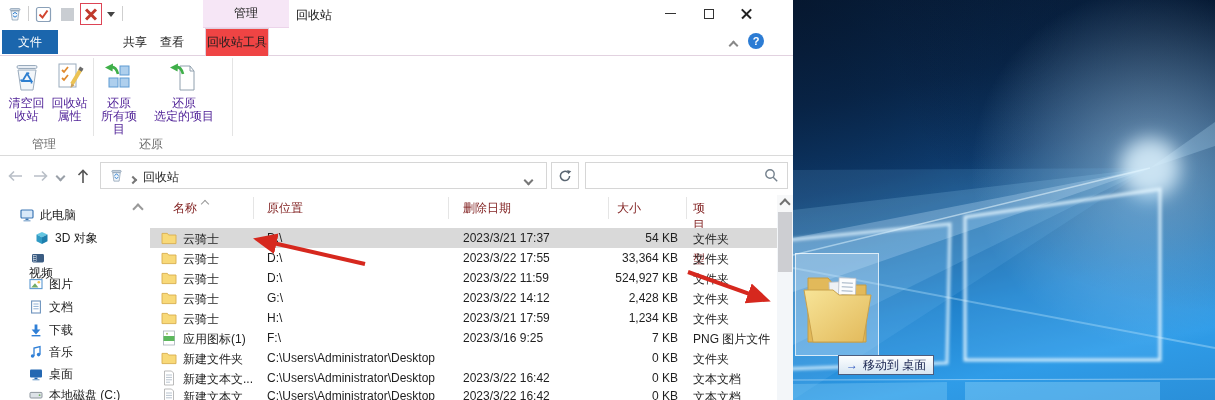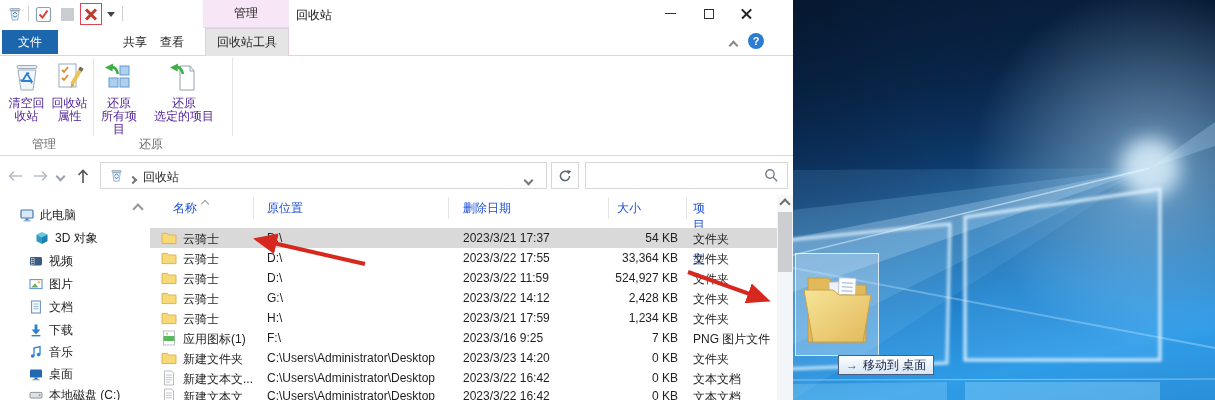--- a/index.html
+++ b/index.html
@@ -24,21 +24,21 @@
   .winbtn{position:absolute;top:2px;width:31px;height:23px;display:flex;align-items:center;justify-content:center;}
   .glyph-min{width:11px;height:1.6px;background:#333;}
   .glyph-max{width:10px;height:10px;border:1.4px solid #333;box-sizing:border-box;}
   .glyph-close{position:relative;width:13px;height:13px;}
   .glyph-close::before,.glyph-close::after{content:"";position:absolute;left:0;top:5.6px;width:13px;height:1.6px;background:#222;}
   .glyph-close::before{transform:rotate(45deg);} .glyph-close::after{transform:rotate(-45deg);}
   
   .tabrow{position:absolute;left:0;top:28px;width:793px;height:28px;background:#fff;border-bottom:1px solid #e2d2e0;box-sizing:border-box;}
   .file-btn{position:absolute;left:2px;top:2px;width:56px;height:24px;background:#1b66ad;color:#fff;display:flex;align-items:center;justify-content:center;}
   .ribbon-tab{position:absolute;top:2px;height:24px;display:flex;align-items:center;justify-content:center;color:#222;}
-  .tool-tab{position:absolute;left:205px;top:0;width:84px;height:28px;background:#e5e5e5;border:1px solid #e0d0de;border-bottom:none;box-sizing:border-box;
+  .tool-tab{position:absolute;left:205px;top:0;width:64px;height:28px;background:#ef4444;border:1px solid #e0d0de;border-bottom:none;box-sizing:border-box;
             display:flex;align-items:center;justify-content:center;z-index:2;}
   .chev{display:inline-block;width:7px;height:7px;border-left:2px solid #666;border-bottom:2px solid #666;box-sizing:border-box;}
   .chev-up{transform:rotate(135deg);} .chev-down{transform:rotate(-45deg);} .chev-right{transform:rotate(-135deg);}
   .help-circle{position:absolute;left:748px;top:33px;width:16px;height:16px;border-radius:50%;background:#2c7cd4;color:#fff;
                display:flex;align-items:center;justify-content:center;font-size:11px;font-weight:bold;}
   .collapse-chev{position:absolute;left:730px;top:38px;}
   
   .ribbon{position:absolute;left:0;top:56px;width:793px;height:100px;background:#fff;border-bottom:1px solid #dadada;box-sizing:border-box;}
   .rbtn{position:absolute;top:4px;display:flex;flex-direction:column;align-items:center;}
   .rbtn .lbl{line-height:13px;text-align:center;color:#4c1d95;}
@@ -48,21 +48,21 @@
   .addressbar{position:absolute;left:0;top:156px;width:793px;height:39px;background:#fff;}
   .navbtn{position:absolute;top:9px;width:22px;height:22px;display:flex;align-items:center;justify-content:center;}
   .addr-box{position:absolute;left:100px;top:6px;width:447px;height:27px;border:1px solid #d6d6d6;background:#fff;box-sizing:border-box;}
   .refresh-box{position:absolute;left:551px;top:6px;width:28px;height:27px;border:1px solid #d6d6d6;box-sizing:border-box;display:flex;align-items:center;justify-content:center;background:#fff;}
   .search-box{position:absolute;left:585px;top:6px;width:203px;height:27px;border:1px solid #d6d6d6;box-sizing:border-box;background:#fff;}
   .search-box input{position:absolute;left:4px;top:2px;width:168px;height:19px;border:none;outline:none;font:inherit;}
   
   .main{position:absolute;left:0;top:195px;width:656px;height:205px;background:#fff;}
   .side-item{position:absolute;height:20px;display:flex;align-items:center;color:#222;}
   .side-item .sic{margin-right:6px;display:flex;}
-  .hdr-label{position:absolute;top:5px;color:#1d4ed8;}
+  .hdr-label{position:absolute;top:5px;color:#7f1d1d;}
   .colsep{position:absolute;top:2px;width:1px;height:22px;background:#e5e5e5;}
   .lrow{position:absolute;left:150px;width:627px;height:20px;}
   .lrow.sel{background:#d9d9d9;}
   .cell{position:absolute;top:3px;white-space:nowrap;overflow:hidden;color:#1e1e1e;}
   .c-name{left:33px;width:74px;} .c-loc{left:117px;width:198px;}
   .c-date{left:313px;width:140px;} .c-size{left:456px;width:72px;text-align:right;} .c-type{left:543px;width:82px;}
   .row-icon{position:absolute;left:11px;top:2px;}
   
   .vscroll{position:absolute;left:777px;top:0;width:16px;height:205px;background:#f3f6f9;}
   .vscroll .arrowbox{position:absolute;left:0;top:0;width:16px;height:17px;display:flex;align-items:center;justify-content:center;background:#f7f8f9;}
@@ -269,21 +269,21 @@
         <div class="side-item" style="left:35px;top:33px;">
           <span class="sic">
               <svg width="14" height="14" viewBox="0 0 14 14">
                 <polygon points="7,1 12.5,3.6 7,6.2 1.5,3.6" fill="#63c6e2"></polygon>
                 <polygon points="1.5,3.6 7,6.2 7,13 1.5,10.2" fill="#2f9ac4"></polygon>
                 <polygon points="12.5,3.6 7,6.2 7,13 12.5,10.2" fill="#1d7fae"></polygon>
               </svg>
             </span>
           <span>3D 对象</span>
         </div>
-        <div class="side-item" style="left:29px;top:56px;">
+        <div class="side-item" style="left:29px;top:56px;flex-direction:column;">
           <span class="sic">
               <svg width="14" height="14" viewBox="0 0 14 14">
                 <rect x="1" y="3" width="12" height="8.4" rx="1.4" fill="#3b5c82"></rect>
                 <rect x="2" y="4" width="3.4" height="6.4" fill="#e8eef4"></rect>
                 <rect x="2.4" y="4.6" width="2.6" height="1.4" fill="#3b5c82"></rect>
                 <rect x="2.4" y="6.6" width="2.6" height="1.4" fill="#3b5c82"></rect>
                 <rect x="2.4" y="8.6" width="2.6" height="1.4" fill="#3b5c82"></rect>
               </svg>
             </span>
           <span>视频</span>
@@ -423,21 +423,20 @@
         <span class="cell c-date">2023/3/16 9:25</span>
         <span class="cell c-size">7 KB</span>
         <span class="cell c-type">PNG 图片文件</span>
       </div>
       <div class="lrow" style="top:153px;">
         <span class="row-icon"><svg width="16" height="16" viewBox="0 0 16 16">
               <path d="M1,3.4 h5.4 l1.2,1.6 H15 v8.6 H1 Z" fill="#f8d978" stroke="#d8ae4e" stroke-width="0.9"></path>
             </svg></span>
         <span class="cell c-name">新建文件夹</span>
         <span class="cell c-loc">C:\Users\Administrator\Desktop</span>
-        <span class="cell c-date">2023/3/23 14:20</span>
         <span class="cell c-size">0 KB</span>
         <span class="cell c-type">文件夹</span>
       </div>
       <div class="lrow" style="top:173px;">
         <span class="row-icon"><svg width="16" height="16" viewBox="0 0 16 16">
               <polygon points="3.5,1 10.5,1 12.5,3 12.5,15 3.5,15" fill="#fff" stroke="#a9a9a9" stroke-width="0.8"></polygon>
               <line x1="5" y1="5" x2="11" y2="5" stroke="#b9c4cf"></line>
               <line x1="5" y1="7.4" x2="11" y2="7.4" stroke="#b9c4cf"></line>
               <line x1="5" y1="9.8" x2="11" y2="9.8" stroke="#b9c4cf"></line>
               <line x1="5" y1="12.2" x2="9" y2="12.2" stroke="#b9c4cf"></line>

